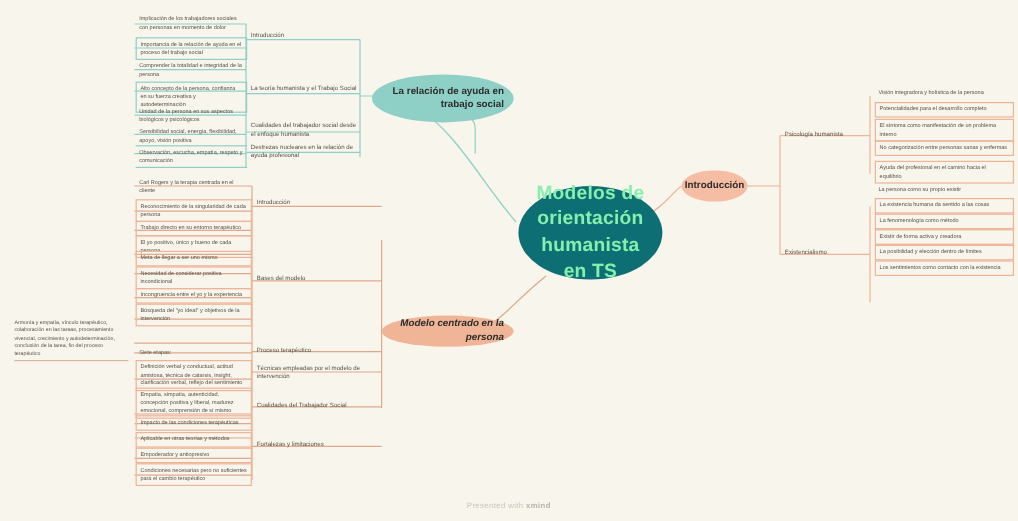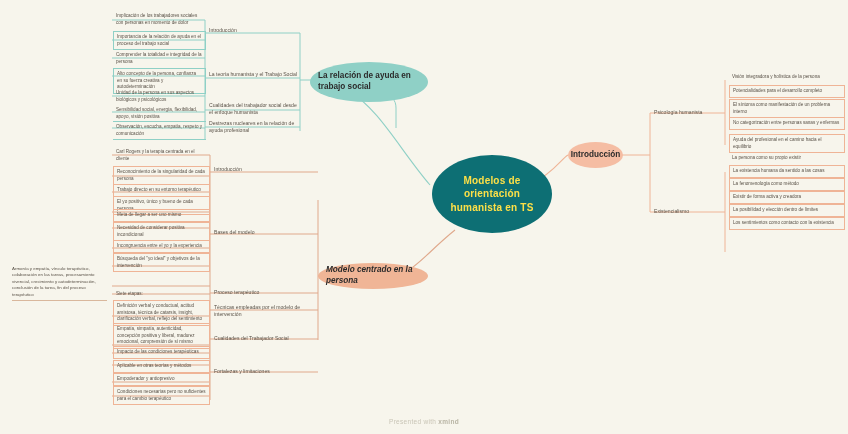--- a/index.html
+++ b/index.html
@@ -11,34 +11,34 @@
     position:relative;
   }
   #canvas{position:absolute;inset:0;width:848px;height:434px;}
   svg.links{position:absolute;left:0;top:0;width:848px;height:434px;pointer-events:none;}
 
   .node{position:absolute;box-sizing:border-box;}
 
   
   .central{
     background:#0d6f74;
-    color:#fde047;
+    color:#86efac;
     border-radius:50%;
     display:flex;align-items:center;justify-content:center;
     text-align:center;
-    font-size:10px;font-weight:bold;line-height:1.35;
+    font-size:16px;font-weight:bold;line-height:1.35;
     letter-spacing:.2px;
     padding:6px 10px;
   }
 
   
   .branch{
     border-radius:50%;
     display:flex;align-items:center;justify-content:center;
-    text-align:left;
+    text-align:right;
     font-size:8.2px;font-weight:bold;line-height:1.3;
     padding:4px 8px;
     color:#2b2b2b;
   }
   .branch.teal{background:#8fd0c6;}
   .branch.peach{background:#f5bda3;}
   .branch.peach2{background:#f0b596;}
 
   
   .sub{

